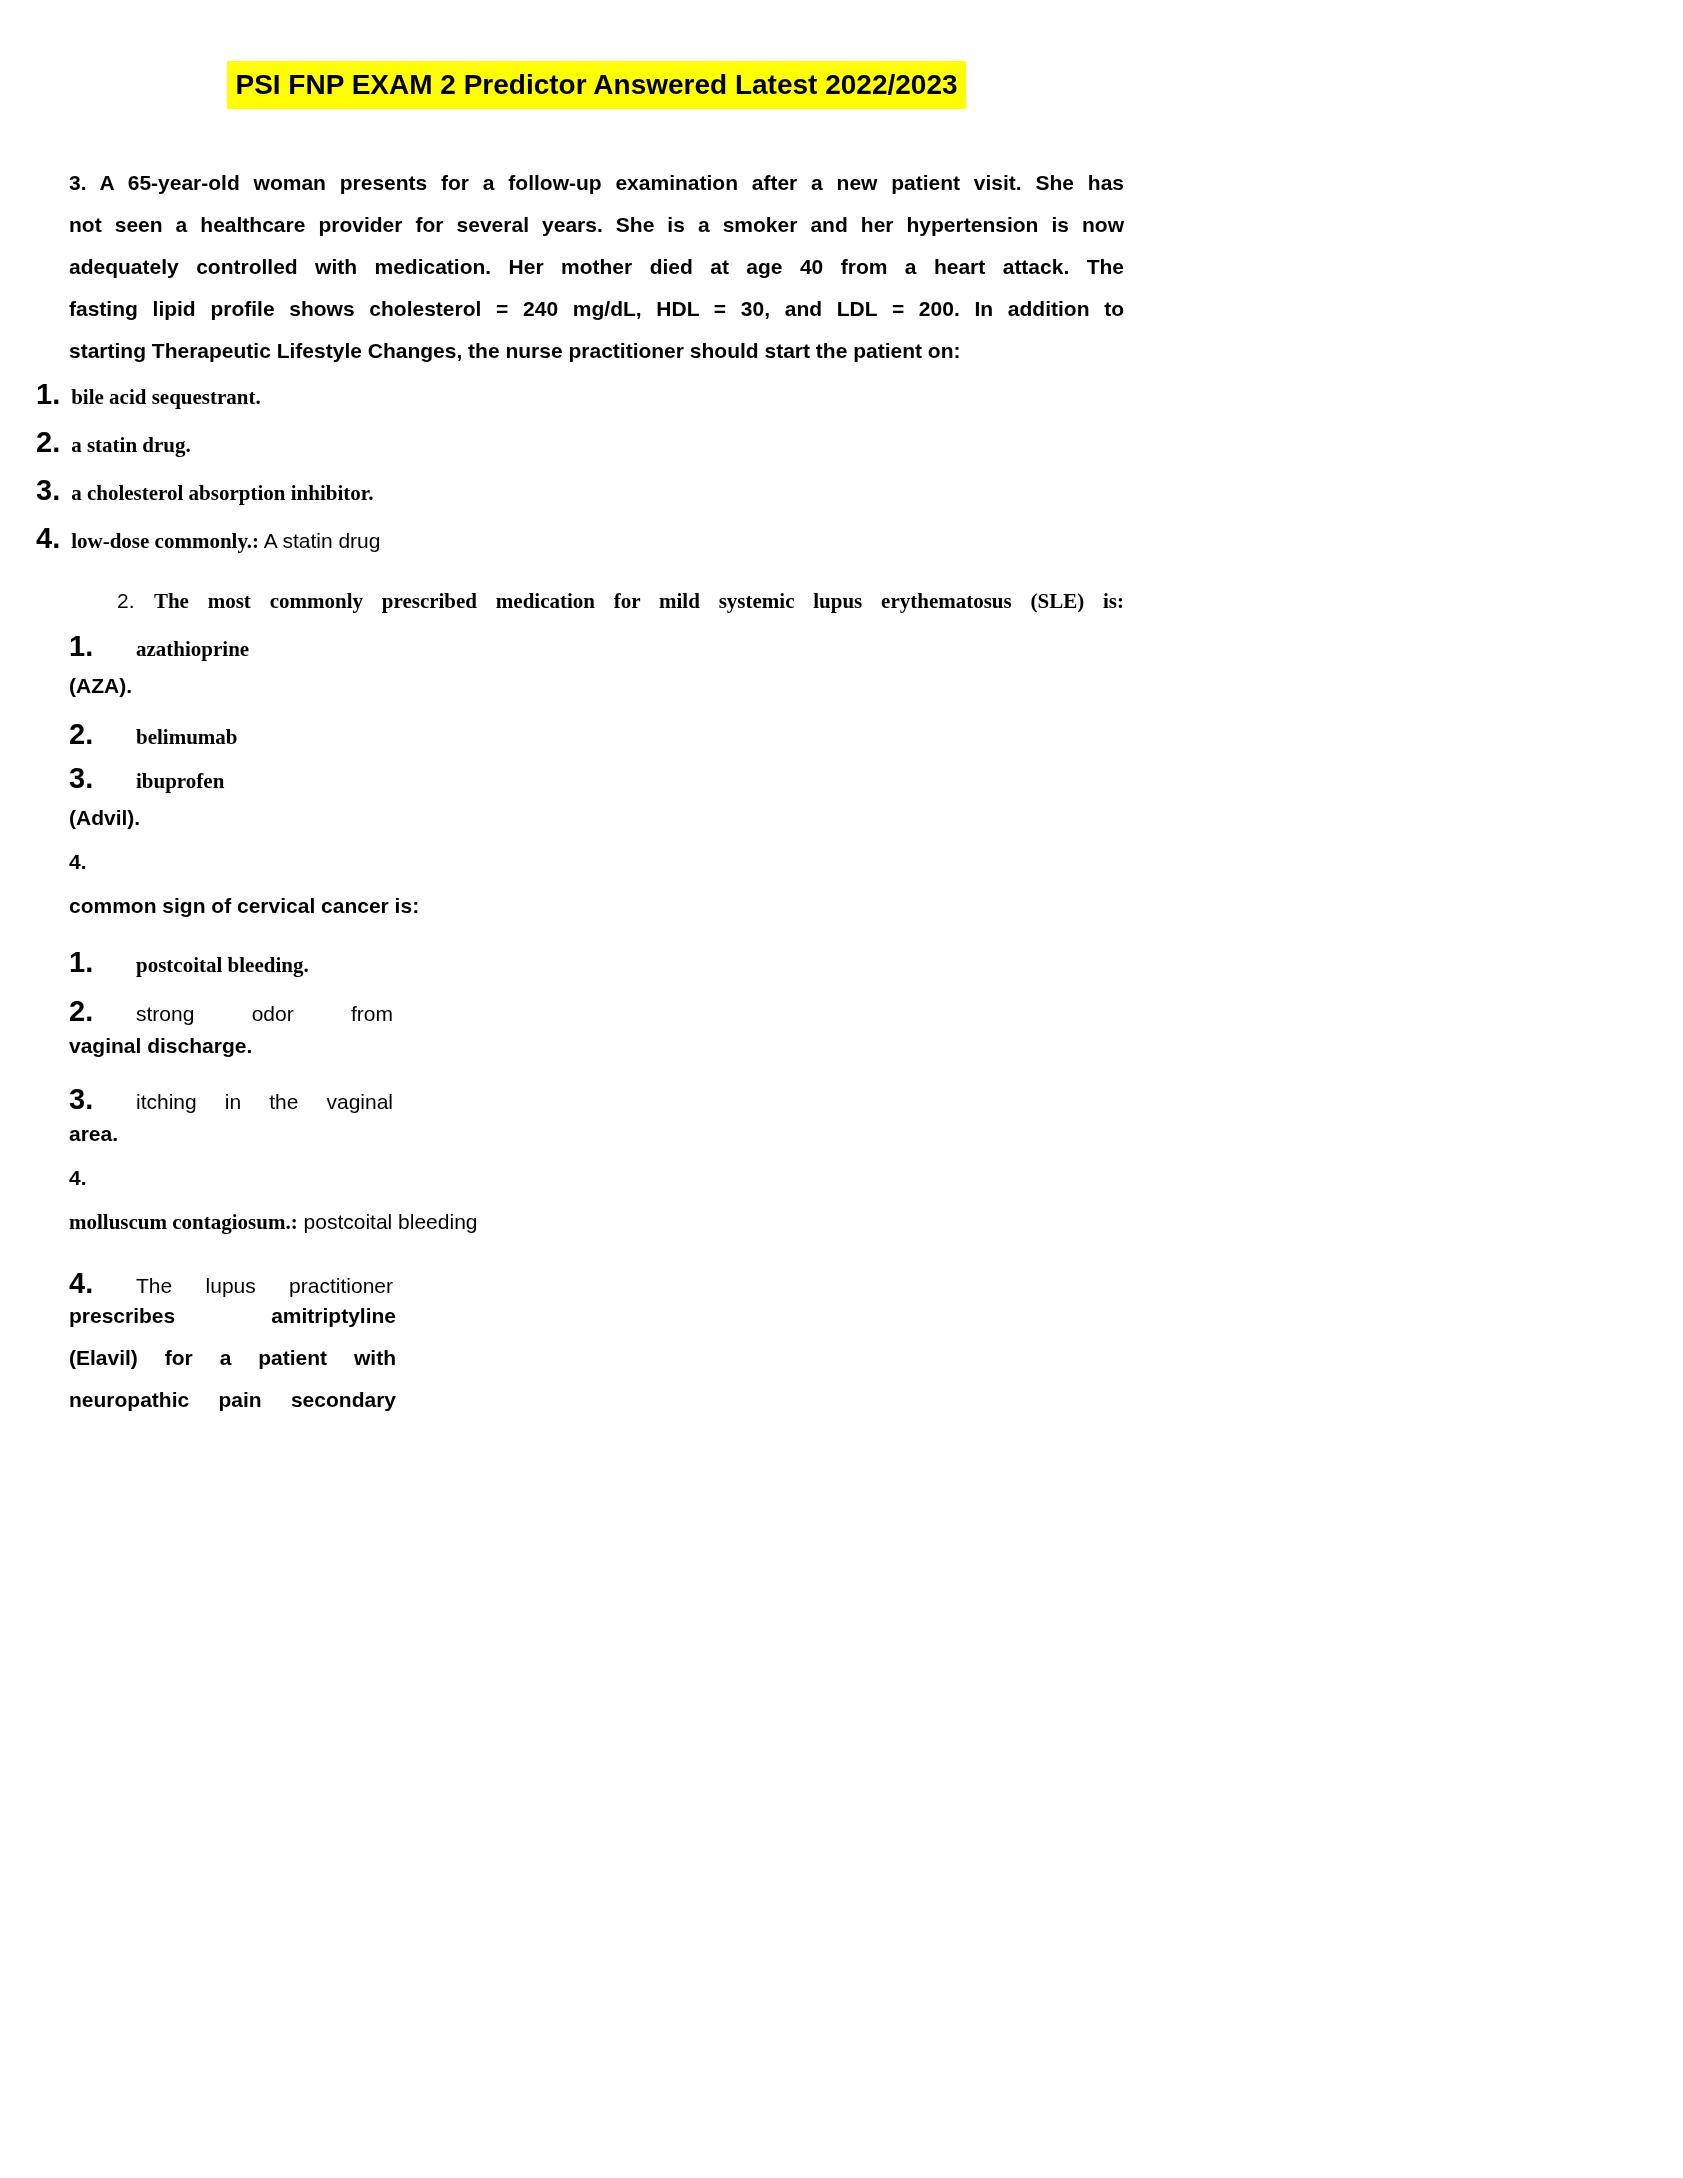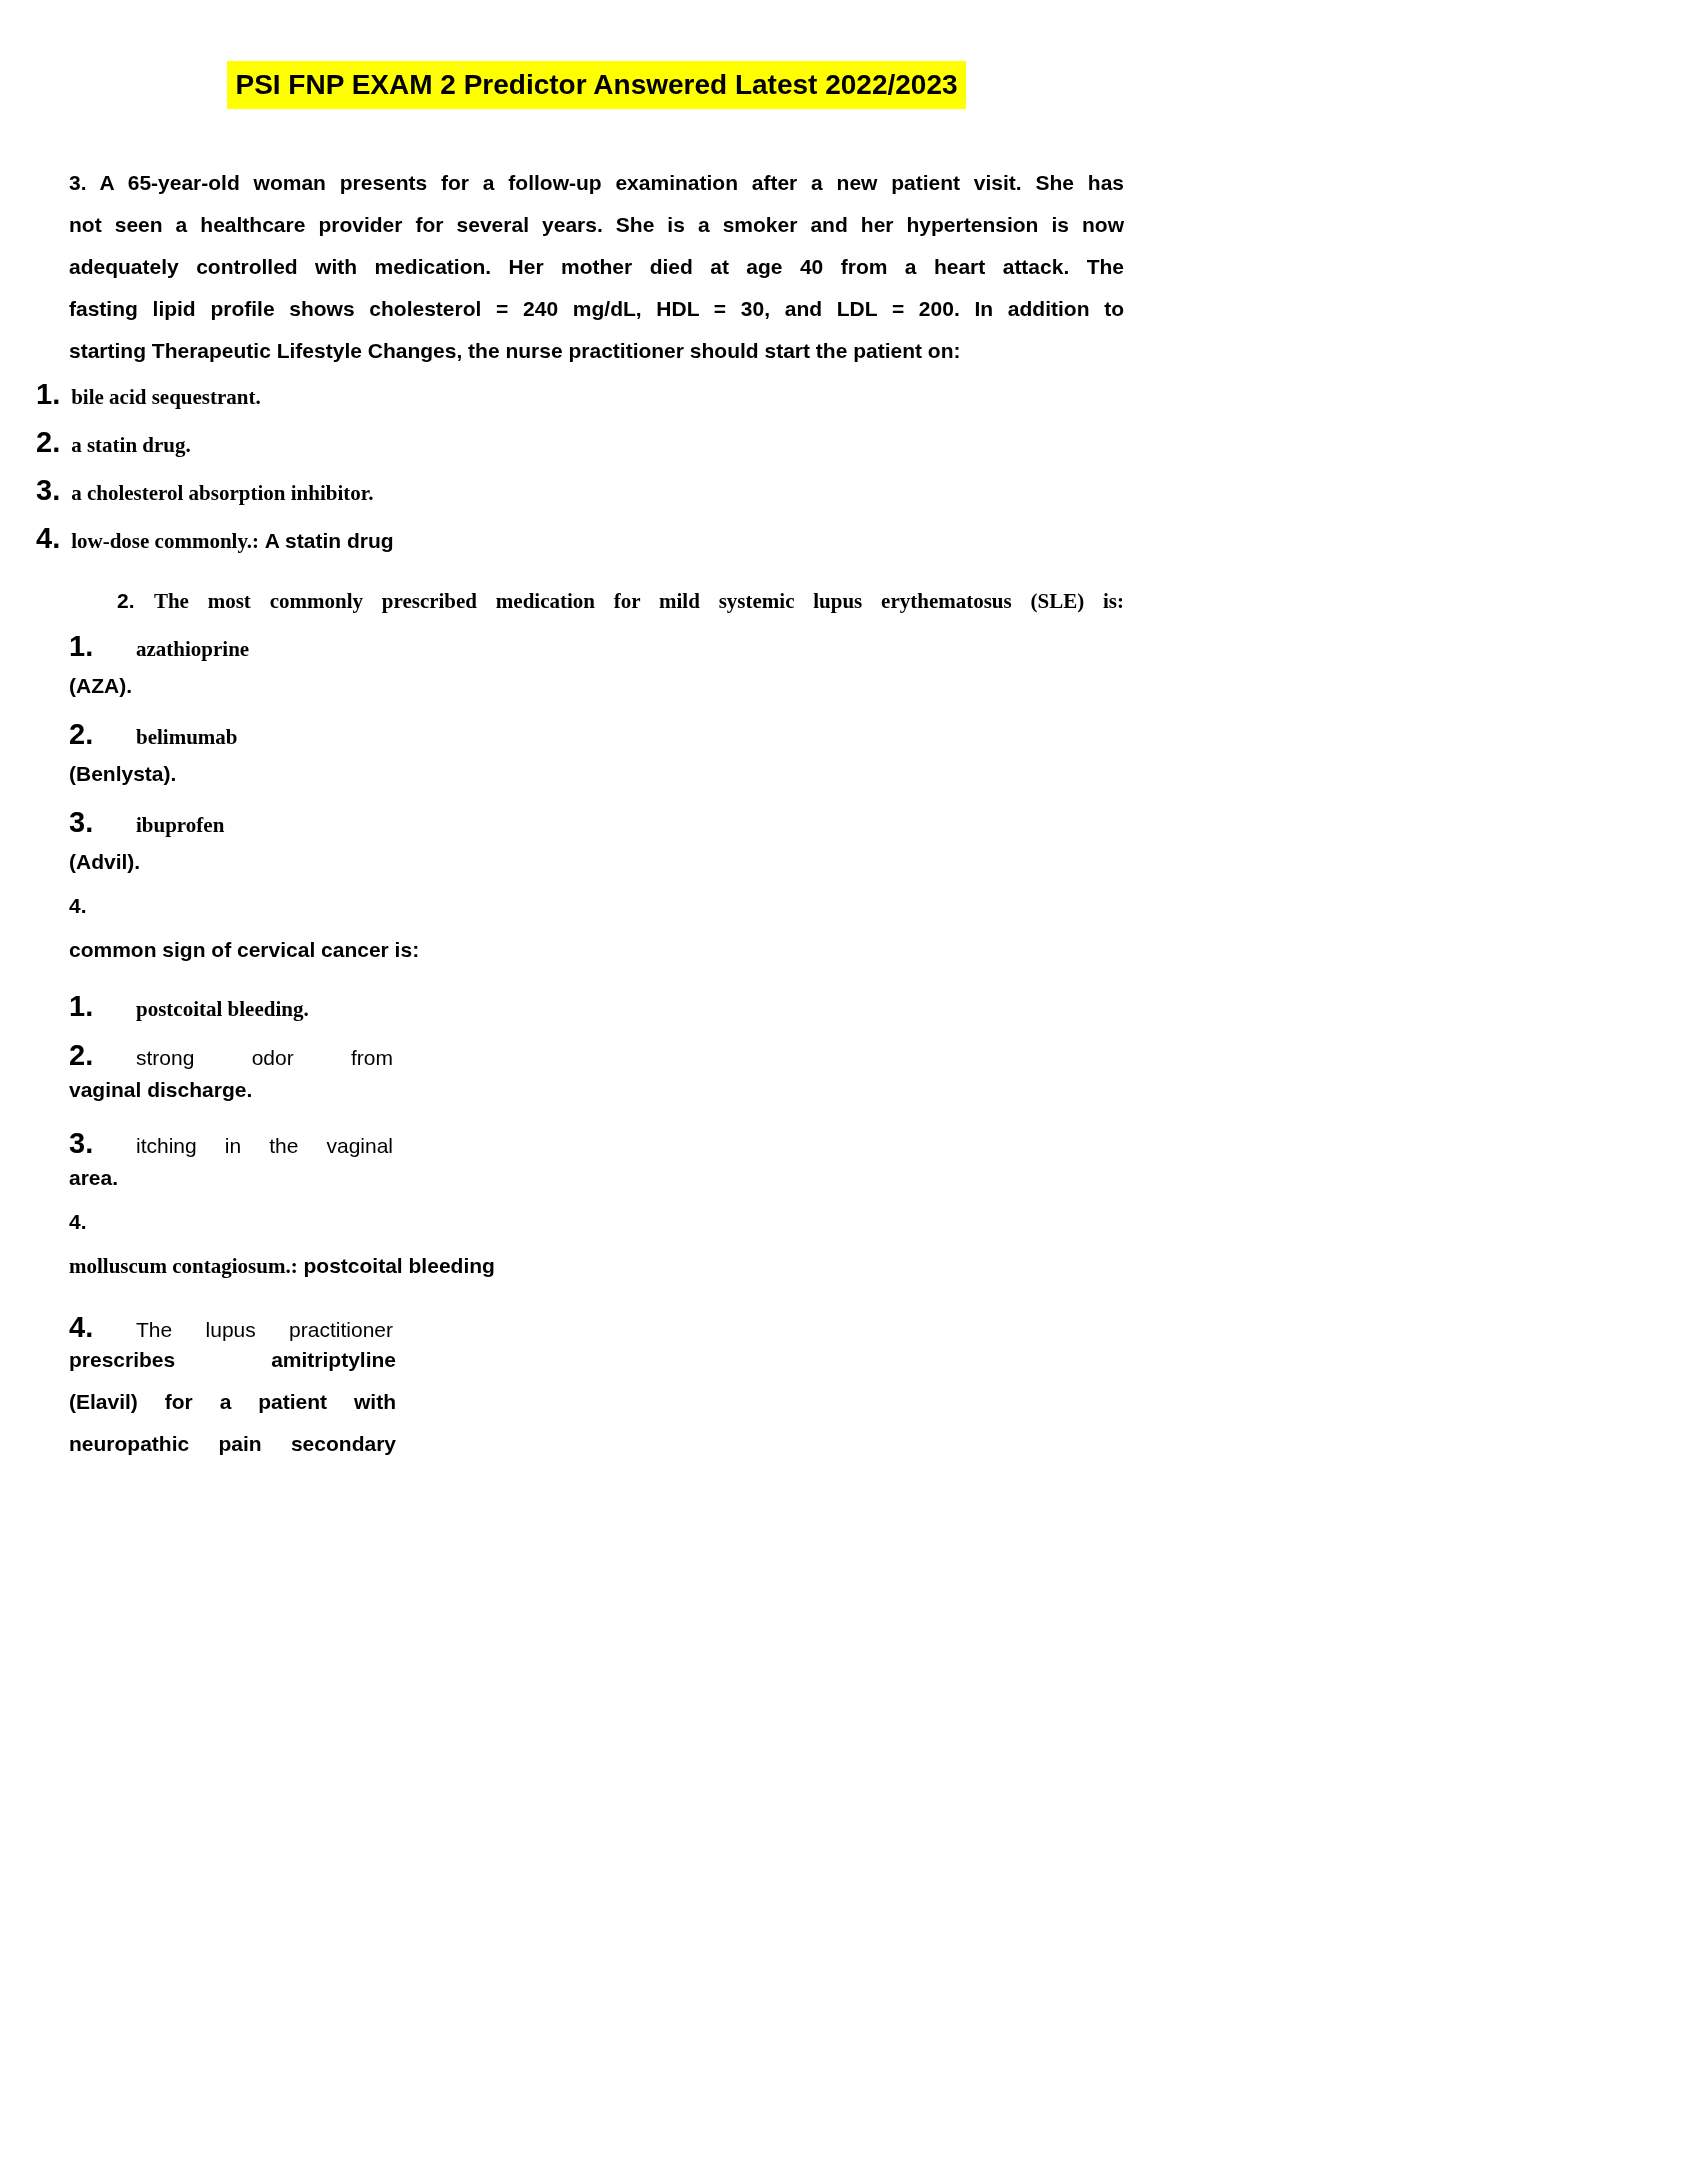--- a/index.html
+++ b/index.html
@@ -20,21 +20,21 @@
 
   .q1para { margin-top:53px; }
   .pline { line-height:42px; font-weight:bold; }
   .just { text-align:justify; text-align-last:justify; }
 
   .q1opts { margin-top:6px; margin-left:-33px; }
   .q1row { display:flex; align-items:baseline; gap:11px; min-height:48px; }
 
   .bignum { font-size:29px; font-weight:bold; }
   .btext { font-weight:bold;font-family:Liberation Serif, serif; }
-  .rtext { font-weight:bold; }
+  .rtext { font-weight:normal; }
 
   .q2head { margin-top:10px; line-height:42px; font-weight:normal;margin-left:48px; }
 
   .sec { margin-top:8px; }
   .row { display:flex; align-items:baseline; min-height:44px; }
   .numcol { width:67px; flex:none; }
   .line { min-height:44px; font-weight:bold; }
   .nbox { width:257px; font-weight:normal;margin-top:12px; }
   .wbox { width:327px; }
   .q4sec .row, .q4sec .line { min-height:42px; }
@@ -82,21 +82,20 @@
   <div class="sec">
     <div class="row">
       <span class="bignum numcol">1.</span>
       <span class="btext">azathioprine</span>
     </div>
     <div class="line">(AZA).</div>
     <div class="row">
       <span class="bignum numcol">2.</span>
       <span class="btext">belimumab</span>
     </div>
-    <div class="line">(Benlysta).</div>
     <div class="row">
       <span class="bignum numcol">3.</span>
       <span class="btext">ibuprofen</span>
     </div>
     <div class="line">(Advil).</div>
     <div class="line">4.</div>
     <div class="line">common sign of cervical cancer is:</div>
   </div>
 
   <div class="sec">

